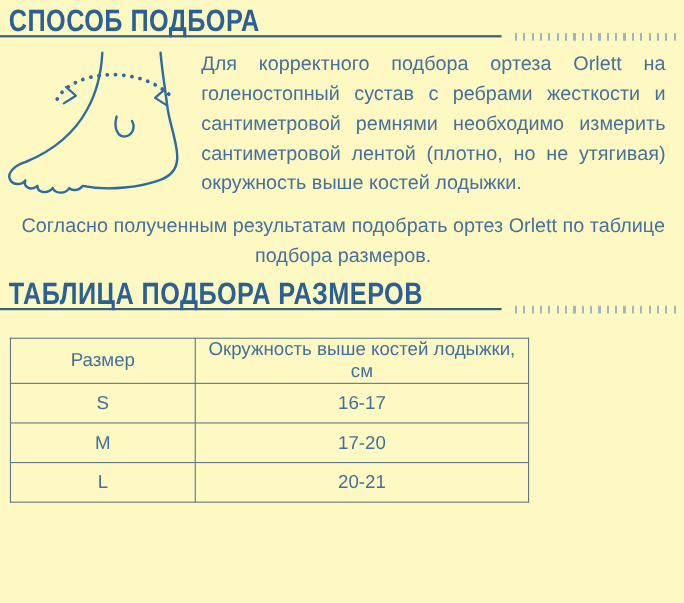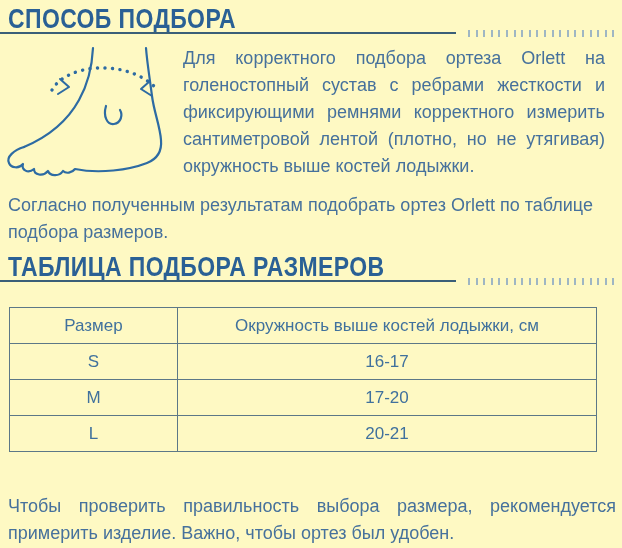--- a/index.html
+++ b/index.html
@@ -33,35 +33,35 @@
     flex:1;height:7px;margin-left:12px;
     background:repeating-linear-gradient(to right,
       #9fb6c3 0px,#9fb6c3 2px,
       transparent 2px,transparent 7.6px);
   }
   
   .body-text{
     position:absolute;
     margin:0;
     color:#46719c;
-    font-size:18px;line-height:27px;
+    font-size:18px;line-height:27px;text-align:center;
   }
   .justified{text-align:justify;}
   .para-measure{left:183px;top:45px;width:422px;}
   .para-result{left:8px;top:192px;width:608px;}
   .para-note{left:8px;top:493px;width:608px;}
   
   .foot-illustration{
     position:absolute;left:4px;top:46px;
     width:180px;height:138px;
   }
   
   .size-table{
     position:absolute;left:9px;top:307px;
-    width:588px;
+    width:472px;
     border-collapse:collapse;
     table-layout:fixed;
   }
   .size-table col.c-size{width:168px;}
   .size-table th,.size-table td{
     border:1px solid #5d7887;
     height:35px;
     padding:0;
     text-align:center;vertical-align:middle;
     color:#40719d;
@@ -93,21 +93,21 @@
              C 156,80 150,66 148,50 C 146,34 143,16 142,2"></path>
 
     <path d="M 102,60 C 99,70 103,79 110,78 C 117,77 119,69 116,64"></path>
 
     <path stroke-width="3.4" stroke-dasharray="0.1 7.4" d="M 48,44 C 62,18 122,12 152,42"></path>
 
     <path stroke-width="2" d="M 56,33 L 65,41 L 54,48"></path>
     <path stroke-width="2" d="M 146,35 L 137,43 L 148,50"></path>
   </svg>
 
-  <p class="body-text justified para-measure">Для корректного подбора ортеза Orlett на голеностопный сустав с ребрами жесткости и фиксирующими ремнями корректного измерить сантиметровой лентой (плотно, но не утягивая) окружность выше костей лодыжки.</p>
+  <p class="body-text justified para-measure">Для корректного подбора ортеза Orlett на голеностопный сустав с ребрами жесткости и сантиметровой ремнями необходимо измерить сантиметровой лентой (плотно, но не утягивая) окружность выше костей лодыжки.</p>
 
   <p class="body-text para-result">Согласно полученным результатам подобрать ортез Orlett по таблице подбора размеров.</p>
 
   <h2 class="sec-title" style="top:251px;">ТАБЛИЦА ПОДБОРА РАЗМЕРОВ</h2>
   <div class="rule" style="top:277px;">
     <div class="rule-line"></div>
     <div class="rule-ticks"></div>
   </div>
 
   <table class="size-table">
@@ -130,15 +130,14 @@
           <td>M</td>
           <td>17-20</td>
         </tr>
         <tr>
           <td>L</td>
           <td>20-21</td>
         </tr>
       </tbody>
   </table>
 
-  <p class="body-text justified para-note">Чтобы проверить правильность выбора размера, рекомендуется примерить изделие. Важно, чтобы ортез был удобен.</p>
 
 </div>
 
 </body></html>

